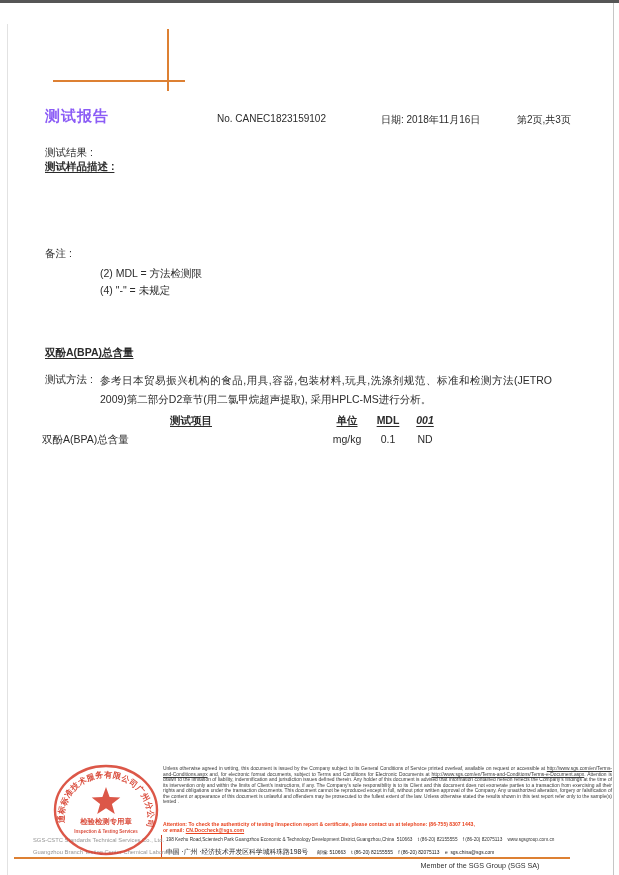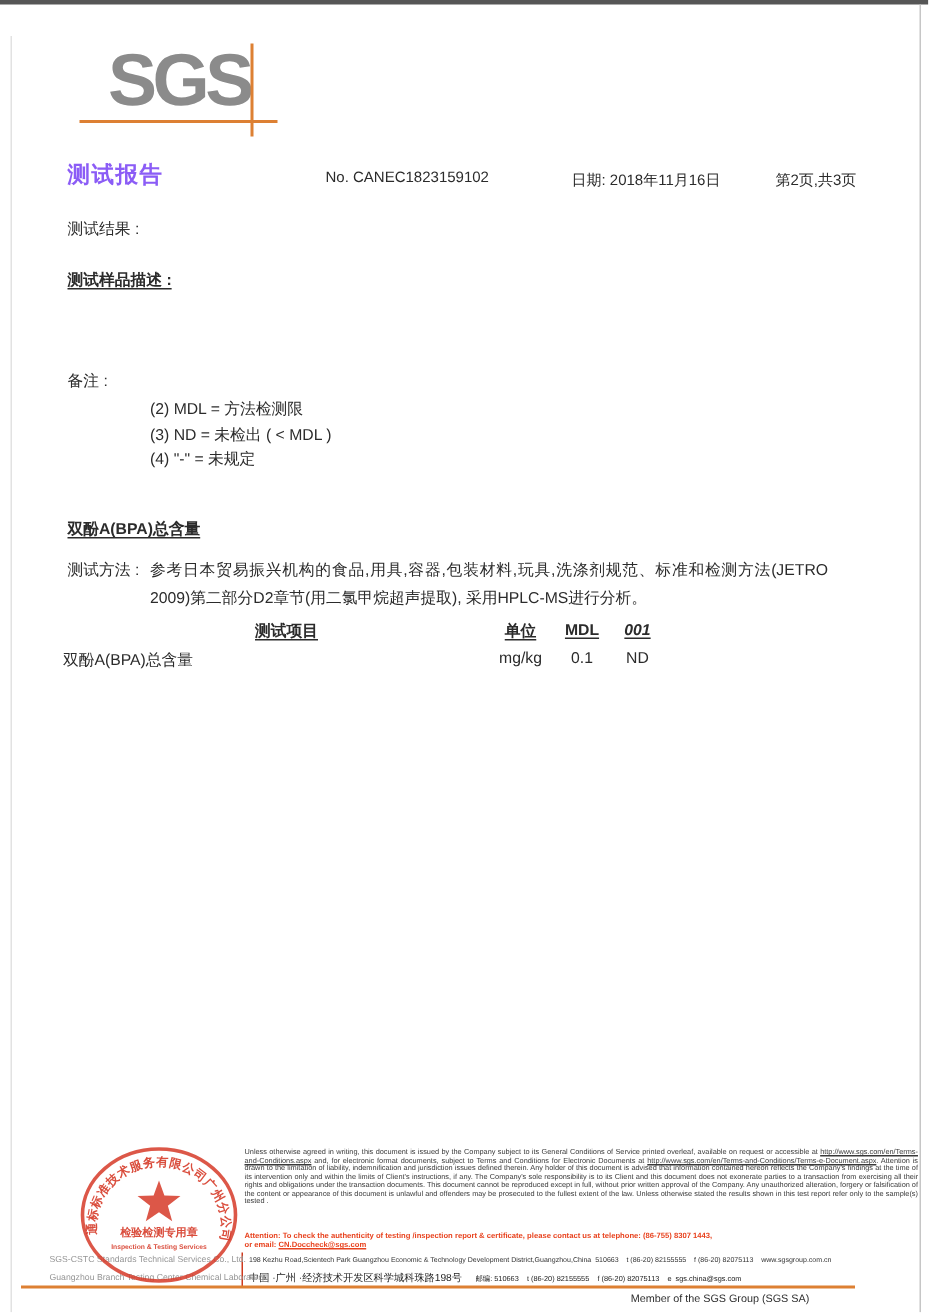--- a/index.html
+++ b/index.html
@@ -16,21 +16,21 @@
   .logo-hline { position:absolute; left:53px; top:80px; width:132px; height:2px; background:#dd8033; }
   .logo-vline { position:absolute; left:167px; top:29px; width:2px; height:62px; background:#dd8033; }
 
   
   .report-title { position:absolute; left:45px; top:107px; font-size:15px; font-weight:bold; letter-spacing:1px; color:#8b5cf6; }
   .report-no { position:absolute; left:217px; top:113px; font-size:10px; }
   .report-date { position:absolute; left:381px; top:113px; font-size:10px; }
   .report-page { position:absolute; left:517px; top:113px; font-size:10px; }
 
   .results-label { position:absolute; left:45px; top:146px; font-size:10.5px; }
-  .sample-desc-label { position:absolute; left:45px; top:180px; font-size:10.5px; font-weight:bold; text-decoration:underline; text-underline-offset:2px; }
+  .sample-desc-label { position:absolute; left:45px; top:160px; font-size:10.5px; font-weight:bold; text-decoration:underline; text-underline-offset:2px; }
 
   .sample-table { position:absolute; left:58px; top:201px; display:grid; grid-template-columns:64px 132px auto; row-gap:4px; font-size:10.5px; }
   .sample-table .hdr { font-weight:bold; }
   .sample-table .c1, .sample-table .c2 { text-align:center; }
   .sample-table .c3 { text-align:left; padding-left:14px; }
 
   .remarks-label { position:absolute; left:45px; top:247px; font-size:10.5px; }
   .remarks-list { position:absolute; left:100px; top:265px; font-size:10.5px; line-height:16.5px; }
 
   .bpa-title { position:absolute; left:45px; top:346px; font-size:10.5px; font-weight:bold; text-decoration:underline; text-underline-offset:2px; }
@@ -62,37 +62,35 @@
 </style>
 </head>
 <body>
 
 <div class="page">
 
   <div class="edge-top"></div>
   <div class="edge-right"></div>
   <div class="edge-left"></div>
 
-  <div class="logo-text">SGS</div>
   <div class="logo-hline"></div>
   <div class="logo-vline"></div>
 
   <div class="report-title">测试报告</div>
   <div class="report-no">No. CANEC1823159102</div>
   <div class="report-date">日期: 2018年11月16日</div>
   <div class="report-page">第2页,共3页</div>
 
   <div class="results-label">测试结果 :</div>
   <div class="sample-desc-label">测试样品描述 :</div>
 
 
   <div class="remarks-label">备注 :</div>
   <div class="remarks-list">
     <div>(2) MDL = 方法检测限</div>
-    <div>(3) ND = 未检出 ( &lt; MDL )</div>
     <div>(4) "-" = 未规定</div>
   </div>
 
   <div class="bpa-title">双酚A(BPA)总含量</div>
   <div class="method-label">测试方法 :</div>
   <div class="method-text">参考日本贸易振兴机构的食品,用具,容器,包装材料,玩具,洗涤剂规范、标准和检测方法(JETRO 2009)第二部分D2章节(用二氯甲烷超声提取), 采用HPLC-MS进行分析。</div>
 
   <div class="result-table">
     <div class="hcell h-item"><span>测试项目</span></div>
     <div class="hcell"><span>单位</span></div>

